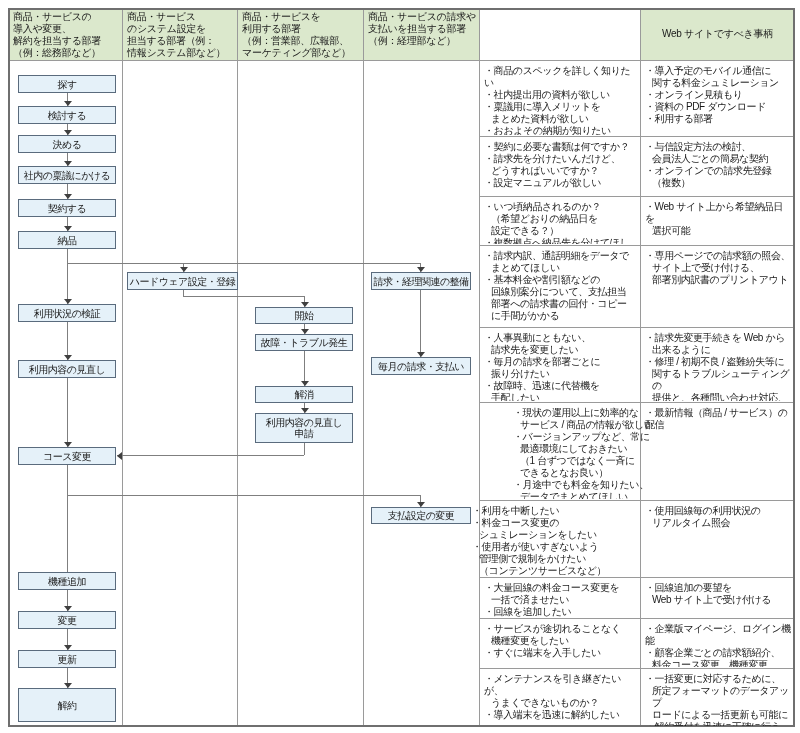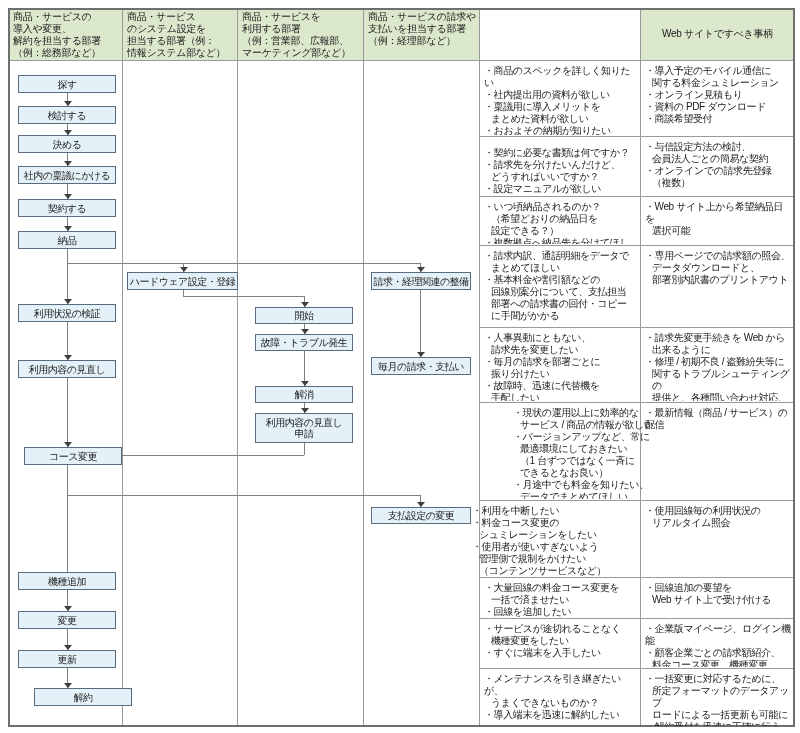--- a/index.html
+++ b/index.html
@@ -124,25 +124,25 @@
     <div class="arrow-d abs" style="left: 417px; top: 502px; width: 0px; height: 0px;"></div>
     <div class="arrow-l abs" style="left: 117px; top: 452px; width: 0px; height: 0px;"></div>
     <div class="flowbox abs" style="left: 18px; top: 75px; width: 98px; height: 18px;">探す</div>
     <div class="flowbox abs" style="left: 18px; top: 106px; width: 98px; height: 18px;">検討する</div>
     <div class="flowbox abs" style="left: 18px; top: 135px; width: 98px; height: 18px;">決める</div>
     <div class="flowbox abs" style="left: 18px; top: 166px; width: 98px; height: 18px;">社内の稟議にかける</div>
     <div class="flowbox abs" style="left: 18px; top: 199px; width: 98px; height: 18px;">契約する</div>
     <div class="flowbox abs" style="left: 18px; top: 231px; width: 98px; height: 18px;">納品</div>
     <div class="flowbox abs" style="left: 18px; top: 304px; width: 98px; height: 18px;">利用状況の検証</div>
     <div class="flowbox abs" style="left: 18px; top: 360px; width: 98px; height: 18px;">利用内容の見直し</div>
-    <div class="flowbox abs" style="left: 18px; top: 447px; width: 98px; height: 18px; margin-left: 6px;">コース変更</div>
+    <div class="flowbox abs" style="left: 18px; top: 447px; width: 98px; height: 18px;">コース変更</div>
     <div class="flowbox abs" style="left: 18px; top: 572px; width: 98px; height: 18px;">機種追加</div>
     <div class="flowbox abs" style="left: 18px; top: 611px; width: 98px; height: 18px;">変更</div>
     <div class="flowbox abs" style="left: 18px; top: 650px; width: 98px; height: 18px;">更新</div>
-    <div class="flowbox abs" style="left: 18px; top: 688px; width: 98px; height: 18px; margin-left: 16px;">解約</div>
+    <div class="flowbox abs" style="left: 18px; top: 688px; width: 98px; height: 34px;">解約</div>
     <div class="flowbox abs" style="left: 127px; top: 272px; width: 111px; height: 18px;">ハードウェア設定・登録</div>
     <div class="flowbox abs" style="left: 255px; top: 307px; width: 98px; height: 17px;">開始</div>
     <div class="flowbox abs" style="left: 255px; top: 334px; width: 98px; height: 17px;">故障・トラブル発生</div>
     <div class="flowbox abs" style="left: 255px; top: 386px; width: 98px; height: 17px;">解消</div>
     <div class="flowbox abs" style="left: 255px; top: 413px; width: 98px; height: 30px;">利用内容の見直し
 申請</div>
     <div class="flowbox abs" style="left: 371px; top: 272px; width: 100px; height: 18px;">請求・経理関連の整備</div>
     <div class="flowbox abs" style="left: 371px; top: 357px; width: 100px; height: 18px;">毎月の請求・支払い</div>
     <div class="flowbox abs" style="left: 371px; top: 507px; width: 100px; height: 17px;">支払設定の変更</div>
     <div class="cell abs" style="left: 480px; top: 61px; width: 159px; height: 74px;">
@@ -150,23 +150,23 @@
       <div class="b">・社内提出用の資料が欲しい</div>
       <div class="b">・稟議用に導入メリットを</div>
       <div class="c">まとめた資料が欲しい</div>
       <div class="b">・おおよその納期が知りたい</div>
     </div>
     <div class="cell abs" style="left: 641px; top: 61px; width: 153px; height: 74px;">
       <div class="b">・導入予定のモバイル通信に</div>
       <div class="c">関する料金シュミレーション</div>
       <div class="b">・オンライン見積もり</div>
       <div class="b">・資料の PDF ダウンロード</div>
-      <div class="b">・商談希望受付</div>
-    </div>
-    <div class="cell abs" style="left: 480px; top: 143px; width: 159px; height: 58px;">
+      <div class="b">・利用する部署</div>
+    </div>
+    <div class="cell abs" style="left: 480px; top: 137px; width: 159px; height: 58px;">
       <div class="b">・契約に必要な書類は何ですか？</div>
       <div class="b">・請求先を分けたいんだけど、</div>
       <div class="c">どうすればいいですか？</div>
       <div class="b">・設定マニュアルが欲しい</div>
     </div>
     <div class="cell abs" style="left: 641px; top: 137px; width: 153px; height: 58px;">
       <div class="b">・与信設定方法の検討、</div>
       <div class="c">会員法人ごとの簡易な契約</div>
       <div class="b">・オンラインでの請求先登録</div>
       <div class="c">（複数）</div>
@@ -184,21 +184,21 @@
     <div class="cell abs" style="left: 480px; top: 246px; width: 159px; height: 80px;">
       <div class="b">・請求内訳、通話明細をデータで</div>
       <div class="c">まとめてほしい</div>
       <div class="b">・基本料金や割引額などの</div>
       <div class="c">回線別案分について、支払担当</div>
       <div class="c">部署への請求書の回付・コピー</div>
       <div class="c">に手間がかかる</div>
     </div>
     <div class="cell abs" style="left: 641px; top: 246px; width: 153px; height: 80px;">
       <div class="b">・専用ページでの請求額の照会、</div>
-      <div class="c">データダウンロードと、</div>
+      <div class="c">サイト上で受け付ける、</div>
       <div class="c">部署別内訳書のプリントアウト</div>
     </div>
     <div class="cell abs" style="left: 480px; top: 328px; width: 159px; height: 73px;">
       <div class="b">・人事異動にともない、</div>
       <div class="c">請求先を変更したい</div>
       <div class="b">・毎月の請求を部署ごとに</div>
       <div class="c">振り分けたい</div>
       <div class="b">・故障時、迅速に代替機を</div>
       <div class="c">手配したい</div>
     </div>

